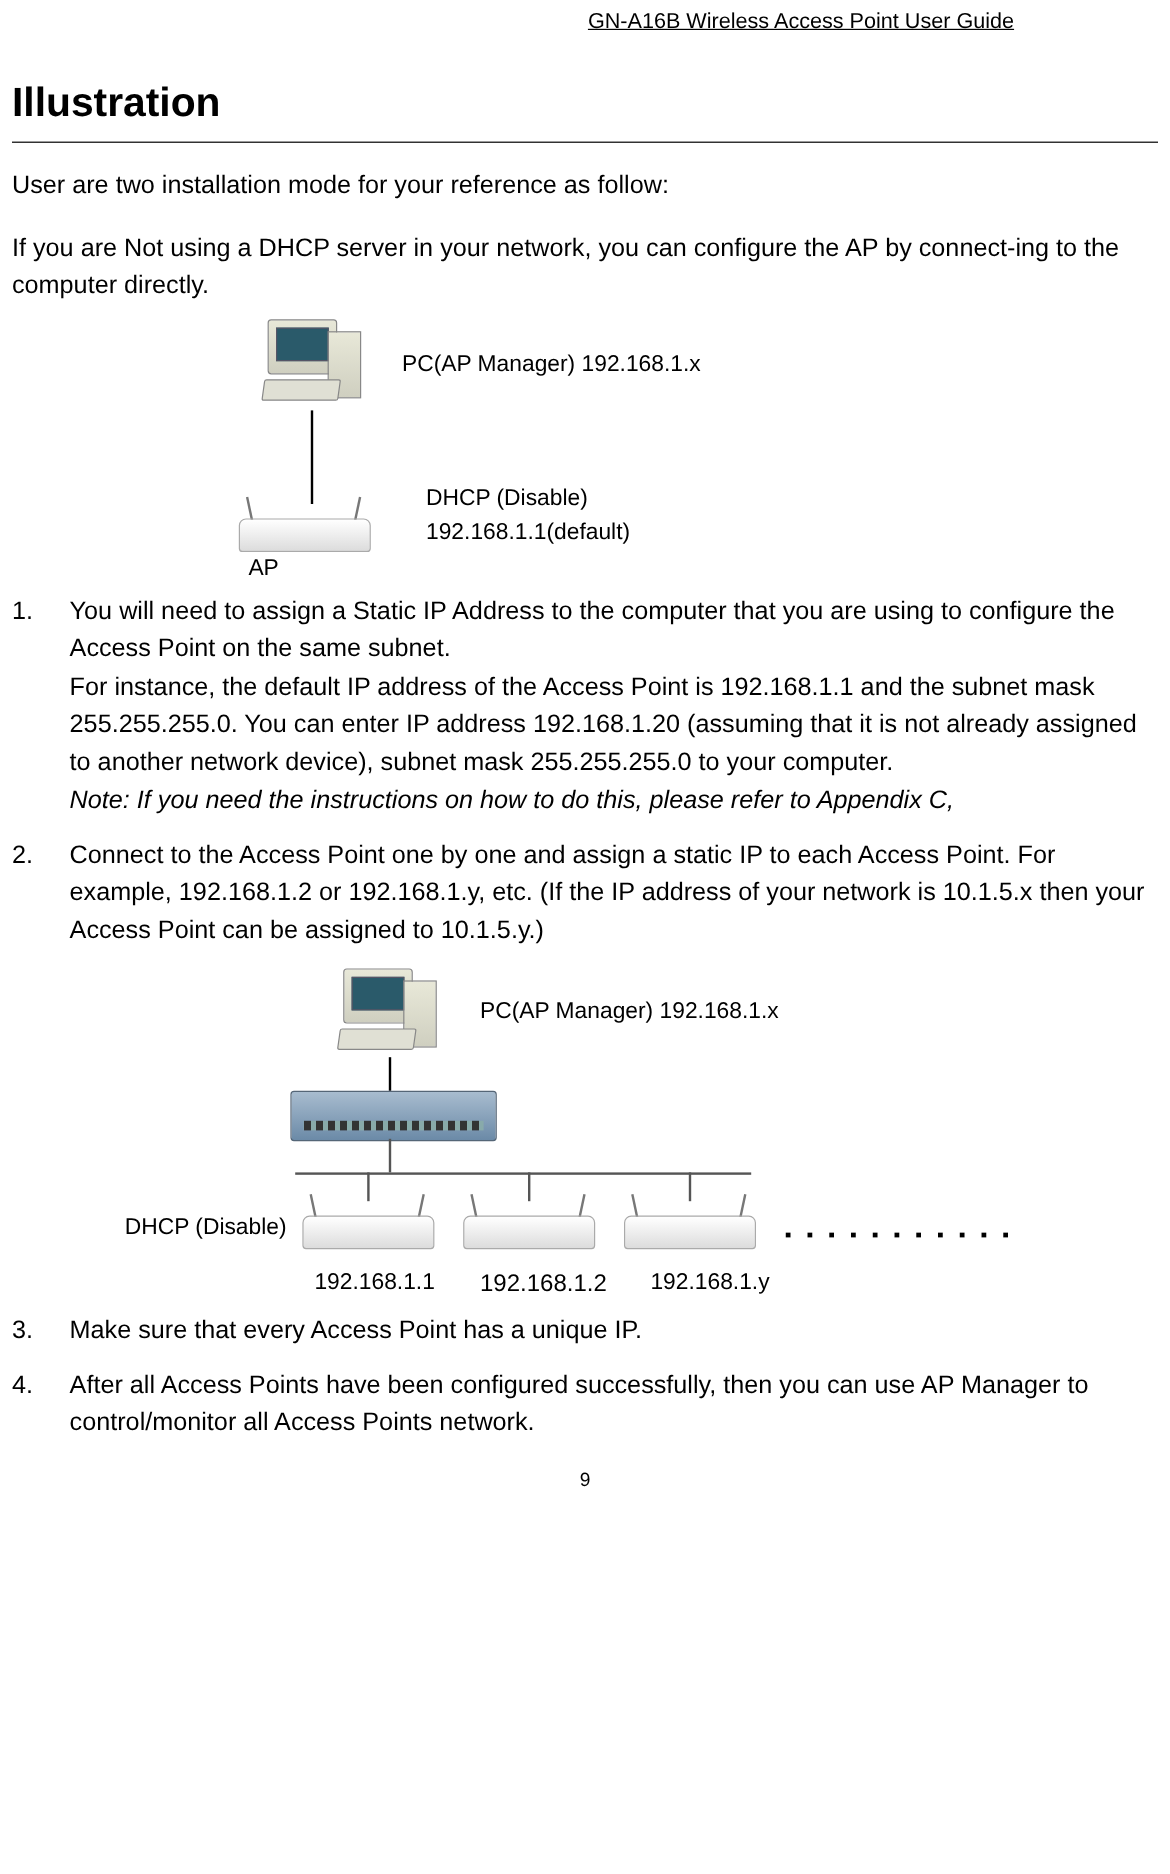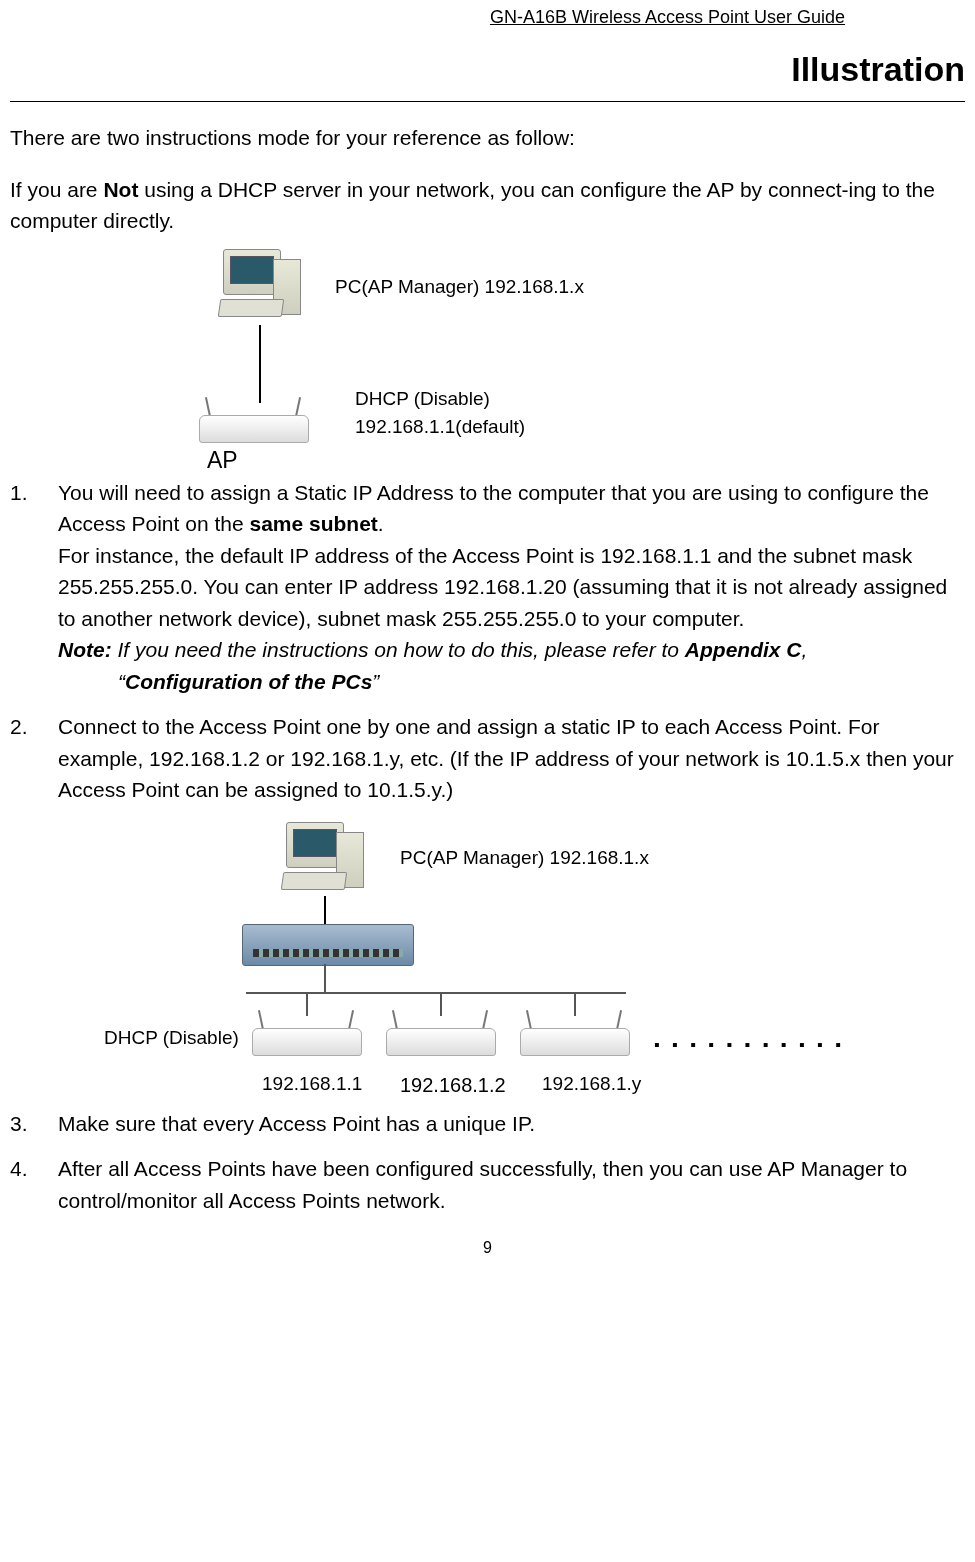--- a/index.html
+++ b/index.html
@@ -17,40 +17,39 @@
     .header-guide {
       text-align: center;
       font-size: 18px;
       padding-top: 4px;
       padding-left: 360px;
       text-decoration: underline;
     }
     h1.illustration {
       font-size: 34px;
       font-weight: bold;
-      margin: 13px 0 6px;
-      text-align: right;
+      margin: 30px 0 6px;
     }
     hr.rule {
       border: none;
       border-top: 1px solid #000;
       margin: 0 0 20px;
     }
     .intro {
       margin: 10px 0 20px;
     }
     h2.method {
       font-size: 25px;
       font-weight: bold;
       margin: 16px 0 20px;
     }
     .para {
       margin: 10px 0;
     }
-    .bold { font-weight: bold; }
+    .bold { font-weight: normal; }
     .italic { font-style: italic; }
 
     
     .diagram1 {
       position: relative;
       height: 220px;
       margin: 8px 0 10px 185px;
     }
     .pc-icon {
       width: 90px;
@@ -104,21 +103,21 @@
       border:1px solid #aaa;
       border-radius: 6px 6px 3px 3px;
     }
     .ap-antenna-l, .ap-antenna-r {
       position:absolute; top:0;
       width:2px; height:20px; background:#777;
     }
     .ap-antenna-l{ left:12px; transform:rotate(-12deg);}
     .ap-antenna-r{ left:102px; transform:rotate(12deg);}
 
-    .d1-ap-label { position:absolute; left:12px; top:196px; font-size:23px; }
+    .d1-ap-label { position:absolute; left:12px; top:196px; font-size:19px; }
     .d1-right1 { position:absolute; left:160px; top:138px; font-size:19px; }
     .d1-right2 { position:absolute; left:160px; top:166px; font-size:19px; }
 
     
     .listitem { display:flex; margin: 8px 0 14px; }
     .num { width:48px; flex-shrink:0; }
     .body { flex:1; }
     .note-line { font-style:italic; }
     .note-indent { margin-left:60px; font-style:italic; }
 
@@ -168,21 +167,21 @@
   </style>
 </head>
 <body>
 
 <div class="page">
   <div class="header-guide">GN-A16B Wireless Access Point User Guide</div>
 
   <h1 class="illustration">Illustration</h1>
   <hr class="rule">
 
-  <div class="intro">There are two instructions mode for your reference as follow:</div>
+  <div class="intro">User are two installation mode for your reference as follow:</div>
 
 
   <div class="para">
     <span>If you are </span><span class="bold">Not</span><span> using a DHCP server in your network, you can configure the AP by connect-ing to the computer directly.</span>
   </div>
 
   <div class="diagram1">
     <div class="d1-pc">
       <div class="pc-icon">
         <div class="monitor"></div>
@@ -207,23 +206,20 @@
   <div class="listitem">
     <div class="num">1.</div>
     <div class="body">
       <div>
         <span>You will need to assign a Static IP Address to the computer that you are using to configure the Access Point on the </span><span class="bold">same subnet</span><span>.</span>
       </div>
       <div>For instance, the default IP address of the Access Point is 192.168.1.1 and the subnet mask 255.255.255.0. You can enter IP address 192.168.1.20 (assuming that it is not already assigned to another network device), subnet mask 255.255.255.0 to your computer.</div>
       <div class="note-line">
         <span class="bold italic">Note:</span>
         <span class="italic">If you need the instructions on how to do this, please refer to </span><span class="bold italic">Appendix C</span><span class="italic">,</span>
-      </div>
-      <div class="note-indent">
-        <span class="italic">“</span><span class="bold italic">Configuration of the PCs</span><span class="italic">”</span>
       </div>
     </div>
   </div>
 
   <div class="listitem">
     <div class="num">2.</div>
     <div class="body">Connect to the Access Point one by one and assign a static IP to each Access Point. For example, 192.168.1.2 or 192.168.1.y, etc. (If the IP address of your network is 10.1.5.x then your Access Point can be assigned to 10.1.5.y.)</div>
   </div>
 
   <div class="diagram2">

